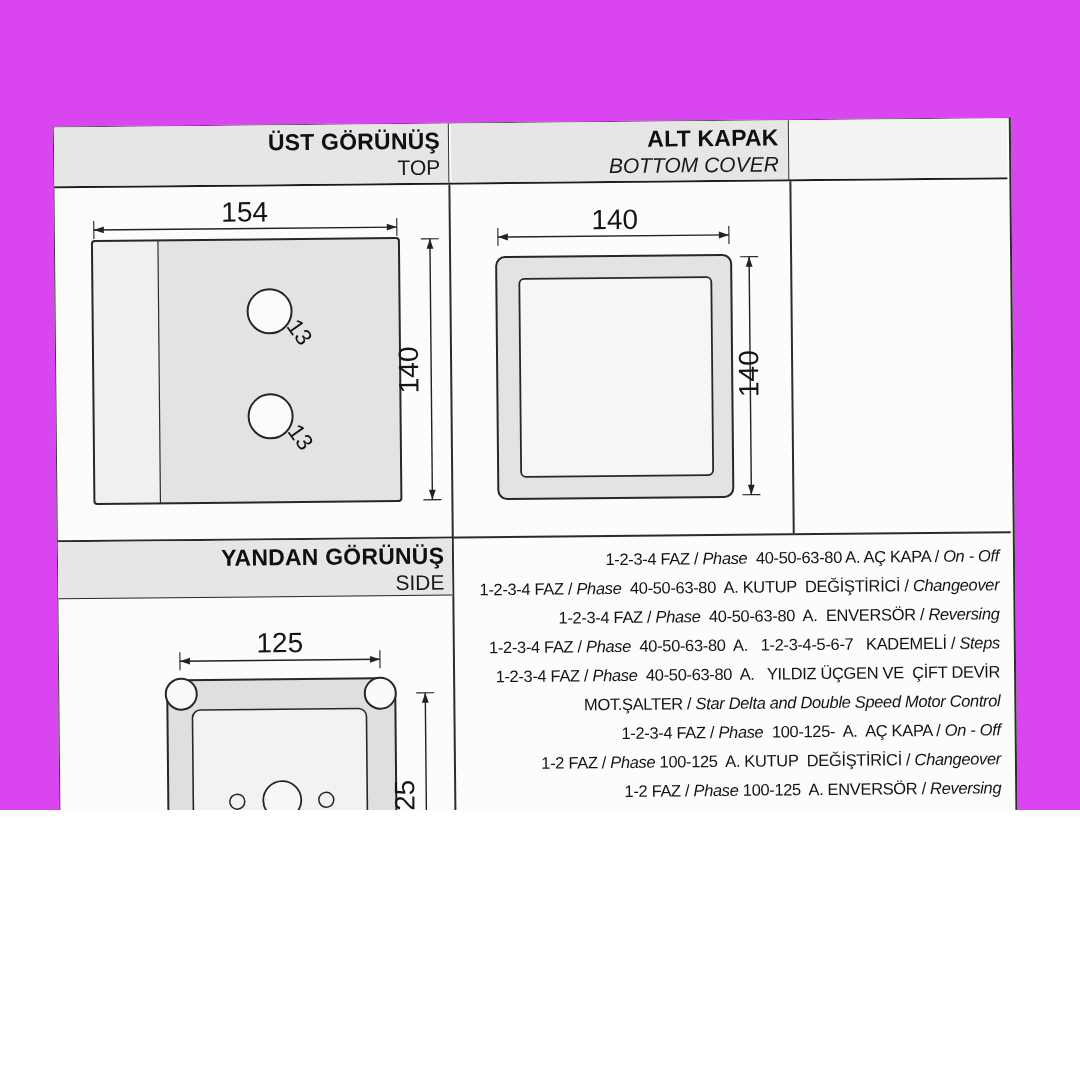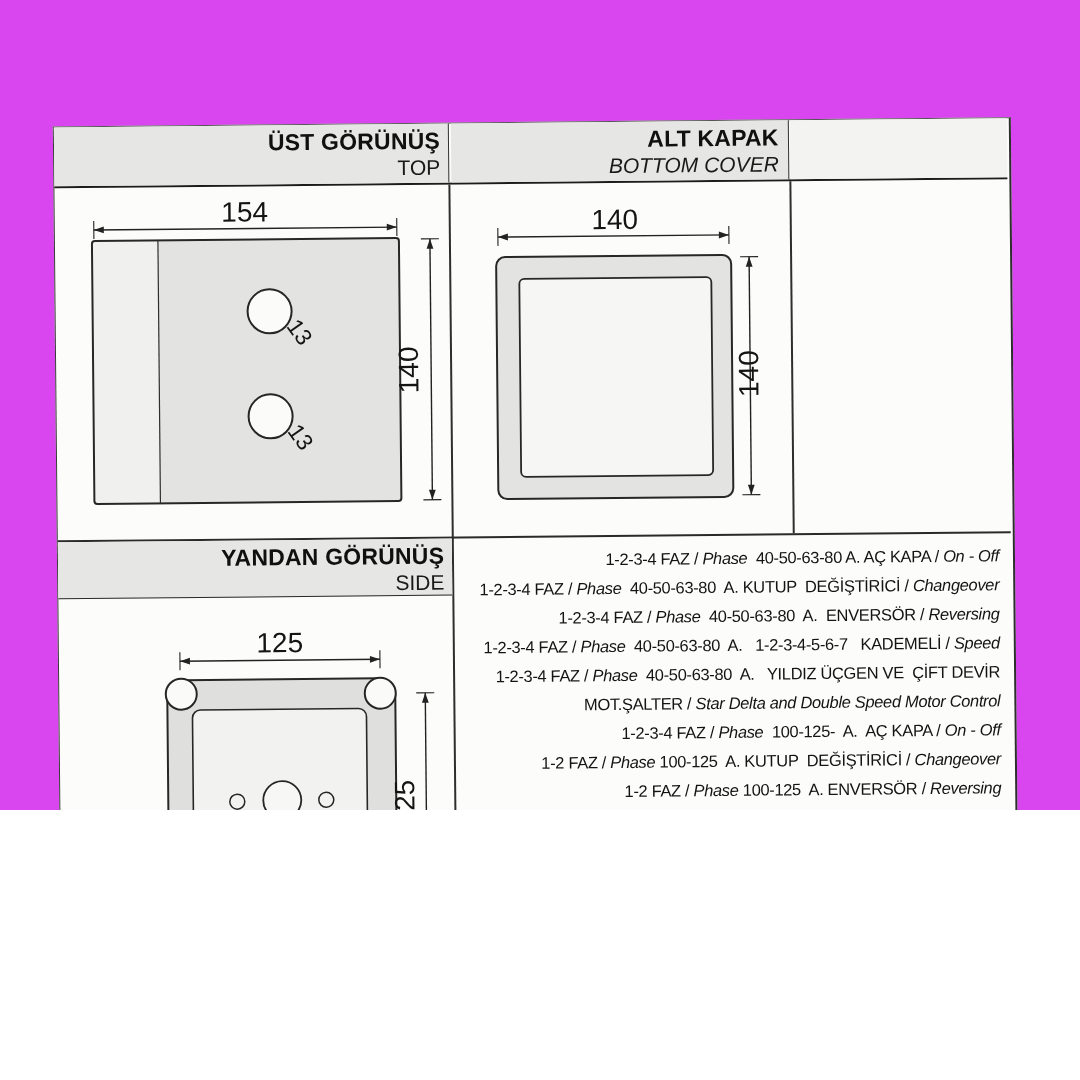--- a/index.html
+++ b/index.html
@@ -156,21 +156,21 @@
         <line x1="357" y1="96" x2="375" y2="96" stroke="#222" stroke-width="1.1"></line>
         <line x1="357" y1="310" x2="375" y2="310" stroke="#222" stroke-width="1.1"></line>
         <text class="dimnum" transform="translate(354,206) rotate(-90)" text-anchor="middle">125</text>
       </g>
     </svg>
 
     <div class="abs specs" style="left:396px;top:413px;width:557px;height:343px;">
         <div class="spec-line"><span>1-2-3-4 FAZ / </span><span class="it">Phase</span><span>  40-50-63-80 A. AÇ KAPA / </span><span class="it">On - Off</span></div>
         <div class="spec-line"><span>1-2-3-4 FAZ / </span><span class="it">Phase</span><span>  40-50-63-80  A. KUTUP  DEĞİŞTİRİCİ / </span><span class="it">Changeover</span></div>
         <div class="spec-line"><span>1-2-3-4 FAZ / </span><span class="it">Phase</span><span>  40-50-63-80  A.  ENVERSÖR / </span><span class="it">Reversing</span></div>
-        <div class="spec-line"><span>1-2-3-4 FAZ / </span><span class="it">Phase</span><span>  40-50-63-80  A.   1-2-3-4-5-6-7   KADEMELİ / </span><span class="it">Speed</span></div>
+        <div class="spec-line"><span>1-2-3-4 FAZ / </span><span class="it">Phase</span><span>  40-50-63-80  A.   1-2-3-4-5-6-7   KADEMELİ / </span><span class="it">Steps</span></div>
         <div class="spec-line"><span>1-2-3-4 FAZ / </span><span class="it">Phase</span><span>  40-50-63-80  A.   YILDIZ ÜÇGEN VE  ÇİFT DEVİR</span></div>
         <div class="spec-line"><span>MOT.ŞALTER / </span><span class="it">Star Delta and Double Speed Motor Control</span></div>
         <div class="spec-line"><span>1-2-3-4 FAZ / </span><span class="it">Phase</span><span>  100-125-  A.  AÇ KAPA / </span><span class="it">On - Off</span></div>
         <div class="spec-line"><span>1-2 FAZ / </span><span class="it">Phase</span><span> 100-125  A. KUTUP  DEĞİŞTİRİCİ / </span><span class="it">Changeover</span></div>
         <div class="spec-line"><span>1-2 FAZ / </span><span class="it">Phase</span><span> 100-125  A. ENVERSÖR / </span><span class="it">Reversing</span></div>
       </div>
 
     <div class="abs model" style="left:396px;top:759px;width:557px;height:69px;">
       <span>KUT IP 6506</span>
     </div>

